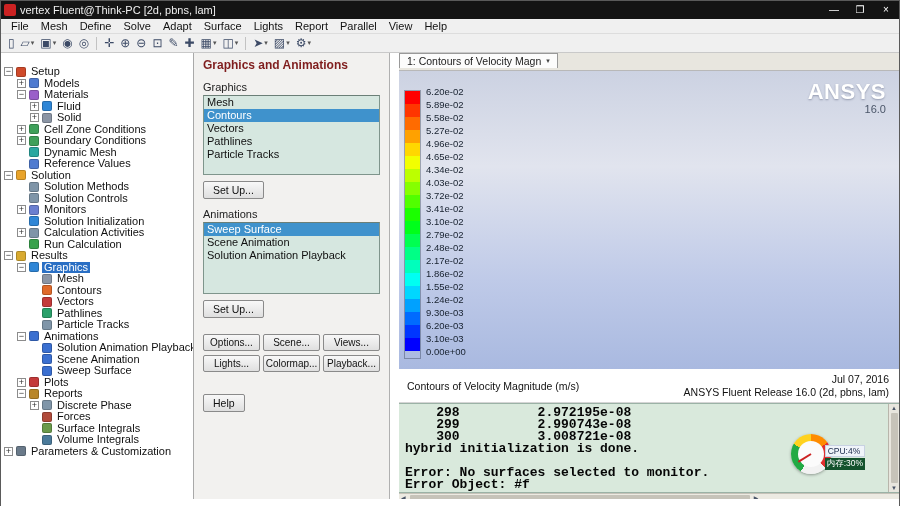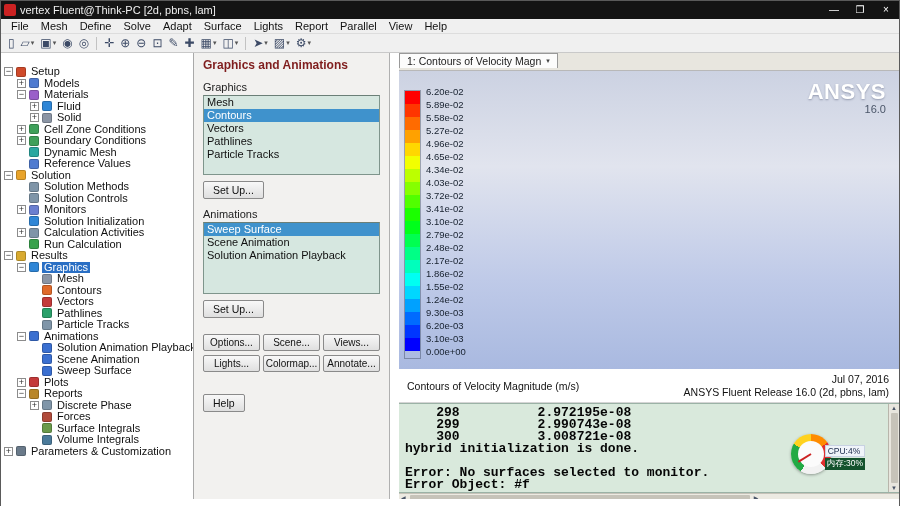--- a/index.html
+++ b/index.html
@@ -433,21 +433,21 @@
           <div class="list-item">Scene Animation</div>
           <div class="list-item">Solution Animation Playback</div>
         </div>
       <button class="btn setup-btn">Set Up...</button>
       <div class="btn-grid" id="mid-buttons">
           <button class="btn grid-btn">Options...</button>
           <button class="btn grid-btn">Scene...</button>
           <button class="btn grid-btn">Views...</button>
           <button class="btn grid-btn">Lights...</button>
           <button class="btn grid-btn">Colormap...</button>
-          <button class="btn grid-btn">Annotate...</button>
+          <button class="btn grid-btn">Playback...</button>
         </div>
       <button class="btn help-btn">Help</button>
     </div>
 
     <div class="right-panel">
 
       <div class="tab-strip">
         <div class="gtab">
           <span>1: Contours of Velocity Magn</span>
           <span class="dd">▾</span>

